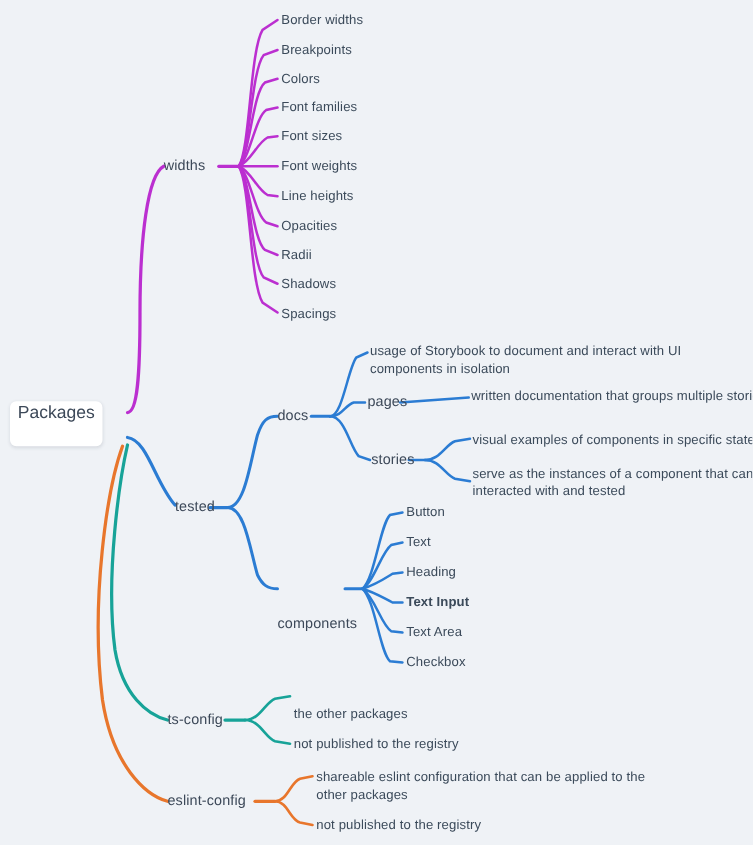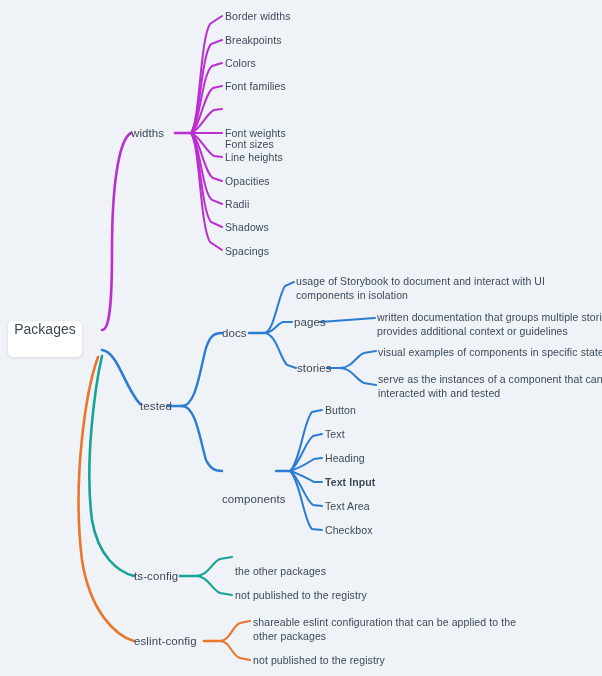--- a/index.html
+++ b/index.html
@@ -122,38 +122,37 @@
   <div id="root-node">
     <span>Packages</span>
   </div>
 
   <div class="node-label branch" style="left:131px; top:126px;">widths</div>
 
   <div class="node-label leaf" style="left:225px; top:9px;">Border widths</div>
   <div class="node-label leaf" style="left:225px; top:33px;">Breakpoints</div>
   <div class="node-label leaf" style="left:225px; top:56px;">Colors</div>
   <div class="node-label leaf" style="left:225px; top:79px;">Font families</div>
-  <div class="node-label leaf" style="left:225px; top:102px;margin-top:35px;">Font sizes</div>
+  <div class="node-label leaf" style="left:225px; top:102px;">Font sizes</div>
   <div class="node-label leaf" style="left:225px; top:126px;">Font weights</div>
   <div class="node-label leaf" style="left:225px; top:150px;">Line heights</div>
   <div class="node-label leaf" style="left:225px; top:174px;">Opacities</div>
   <div class="node-label leaf" style="left:225px; top:197px;">Radii</div>
   <div class="node-label leaf" style="left:225px; top:220px;">Shadows</div>
   <div class="node-label leaf" style="left:225px; top:244px;">Spacings</div>
 
   <div class="node-label branch" style="left:140px; top:399px;">tested</div>
 
   <div class="node-label branch" style="left:222px; top:326px;">docs</div>
 
   <div class="node-label leaf" style="left:296px; top:274px;">usage of Storybook to document and interact with UI</div>
   <div class="node-label leaf" style="left:296px; top:288px;">components in isolation</div>
 
   <div class="node-label branch" style="left:294px; top:315px;">pages</div>
   <div class="node-label leaf" style="left:377px; top:310px;">written documentation that groups multiple stories and</div>
-  <div class="node-label leaf" style="left:377px; top:324px;">provides additional context or guidelines</div>
 
   <div class="node-label branch" style="left:297px; top:361px;">stories</div>
   <div class="node-label leaf" style="left:378px; top:345px;">visual examples of components in specific states</div>
   <div class="node-label leaf" style="left:378px; top:372px;">serve as the instances of a component that can be</div>
   <div class="node-label leaf" style="left:378px; top:386px;">interacted with and tested</div>
 
   <div class="node-label branch" style="left:222px; top:464px;margin-top:28px;">components</div>
   <div class="node-label leaf" style="left:325px; top:403px;">Button</div>
   <div class="node-label leaf" style="left:325px; top:427px;">Text</div>
   <div class="node-label leaf" style="left:325px; top:451px;">Heading</div>

